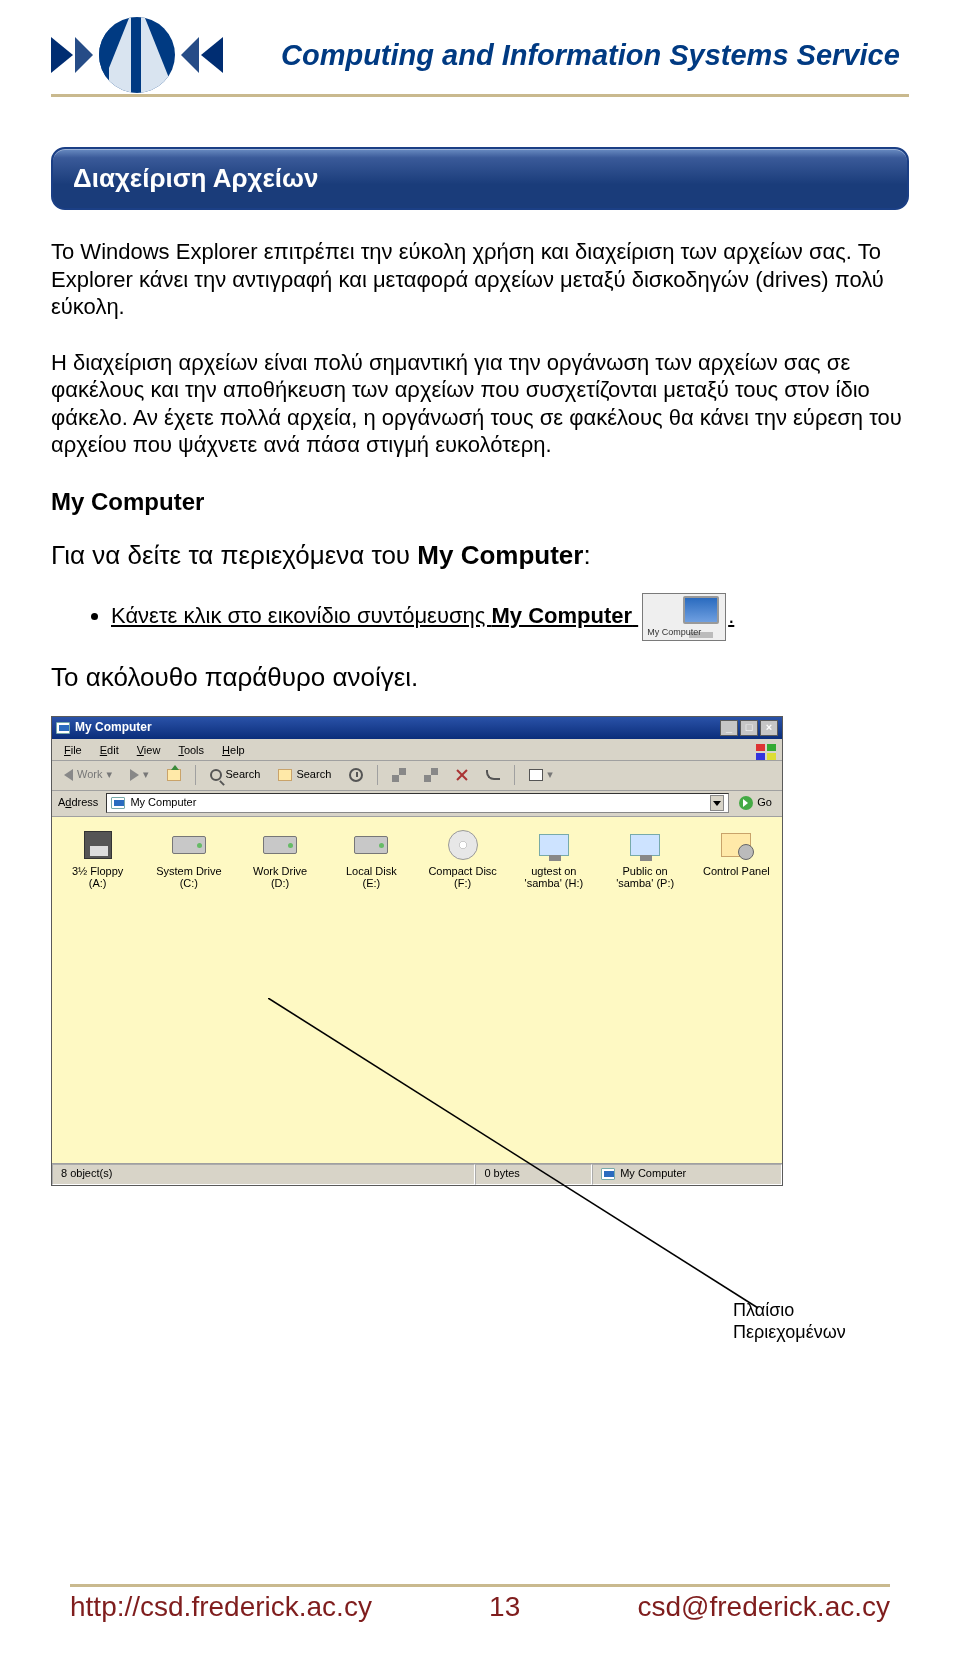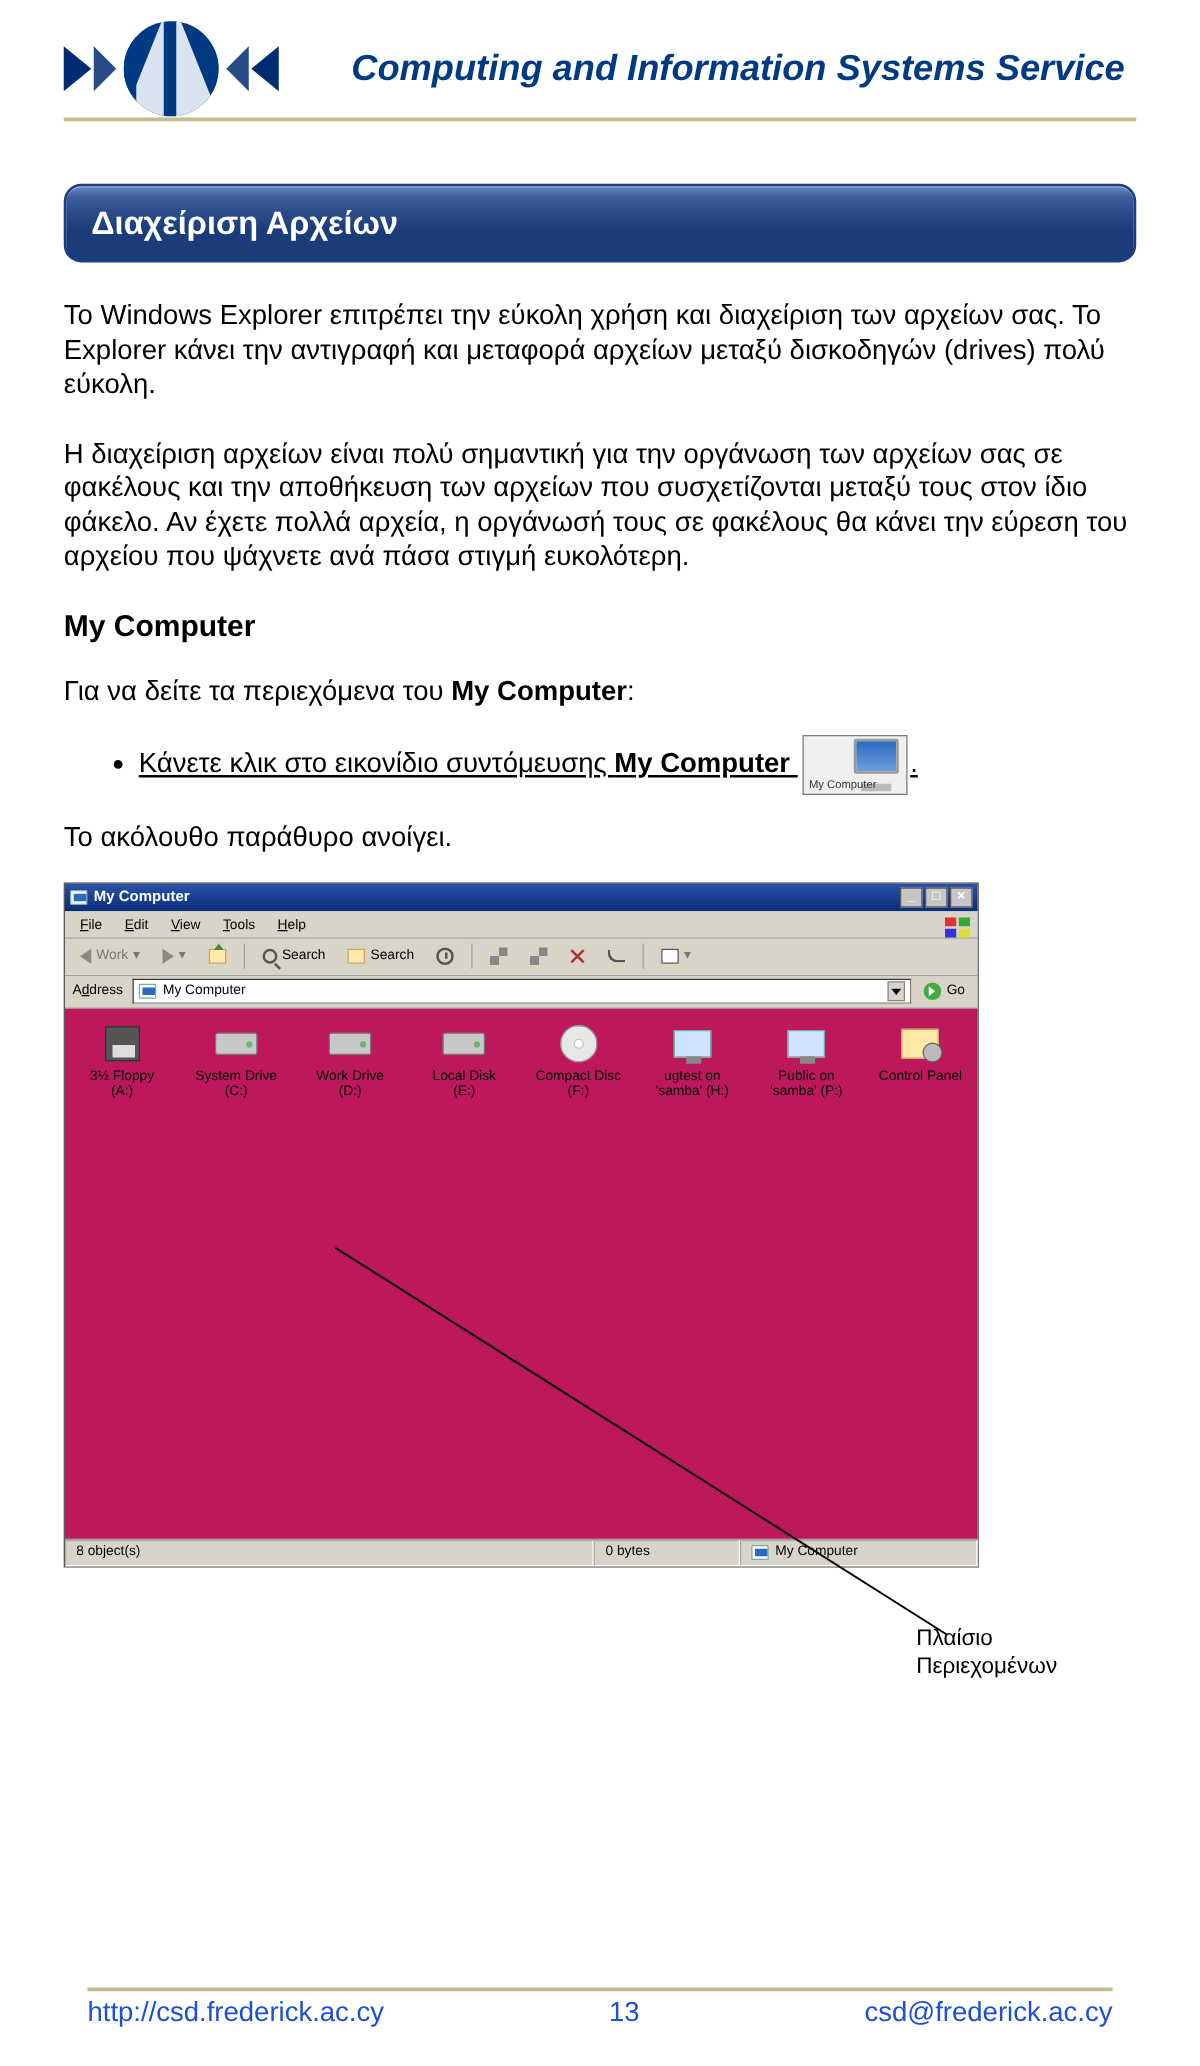--- a/index.html
+++ b/index.html
@@ -84,21 +84,21 @@
   .body-text {
     font-size: 22px;
     line-height: 1.25;
     margin-top: 28px;
     color: #000;
   }
   .para { margin-bottom: 28px; }
   .h3 {
     font-size: 24px; font-weight: bold; margin-top: 24px; margin-bottom: 22px;
   }
-  .line { font-size: 22px; margin-bottom: 22px; }
+  .line { font-size: 26px; margin-bottom: 22px; }
   ul.bullets { list-style: disc; padding-left: 60px; font-size: 22px; margin-bottom: 20px; text-decoration: underline; }
   ul.bullets li { margin-bottom: 14px; }
   .inline-icon {
     display: inline-block; vertical-align: middle;
     width: 84px; height: 48px; border: 1px solid #7a7a7a; background:#efefef;
     position: relative; margin-left: 4px; margin-right: 2px;
   }
   .inline-icon .mini-monitor {
     position:absolute; right:6px; top:2px; width:36px; height:28px;
     background: linear-gradient(#2a6bbf,#6f9fe0);
@@ -174,21 +174,21 @@
     display:flex; align-items:center; gap:5px; padding:0 4px;
     justify-content: space-between;
   }
   .addr-text{display:flex;align-items:center;gap:5px;}
   .addr-dd { width:14px;height:16px;background:#d8d4c8;border:1px solid #888;display:flex;align-items:center;justify-content:center;}
   .addr-dd::after{content:"";width:0;height:0;border-left:4px solid transparent;border-right:4px solid transparent;border-top:5px solid #000;}
   .go-btn { display:flex; align-items:center; gap:4px; padding:0 4px; }
   .go-ico{width:14px;height:14px;border-radius:50%;background:#4a4;position:relative;}
   .go-ico::after{content:"";position:absolute;left:4px;top:3px;width:0;height:0;border-top:4px solid transparent;border-bottom:4px solid transparent;border-left:5px solid #fff;}
   .content-pane {
-    height: 424px; background:#be185d; position:relative; overflow:hidden;
+    height: 346px; background:#fef9c3; position:relative; overflow:hidden;
   }
   .icons-row { display:flex; gap:20px; padding:12px 10px; }
   .fs-item { width:76px; display:flex; flex-direction:column; align-items:center; text-align:center; gap:4px; font-size:11px; line-height:1.1; }
   .fs-ico { width:38px; height:32px; display:flex; align-items:center; justify-content:center; }
   
   .ico-floppy { width:28px;height:28px;background:#555;border:1px solid #333;position:relative;}
   .ico-floppy::after{content:"";position:absolute;left:5px;bottom:2px;width:18px;height:10px;background:#ddd;}
   .ico-hdd { width:34px;height:18px;background:#c8c8c8;border:1px solid #777;border-radius:2px;position:relative;}
   .ico-hdd::after{content:"";position:absolute;right:3px;top:6px;width:5px;height:5px;background:#6b6;border-radius:50%;}
   .ico-cd { width:30px;height:30px;border-radius:50%;background:radial-gradient(circle,#fff 0 15%, #ccc 16% 20%, #e7e7e7 21% 100%);border:1px solid #999;}
@@ -217,21 +217,21 @@
     left: 733px;
     top: 1300px;
     font-size:18px;
     line-height:1.2;
   }
   
   .footer-wrap {
     position:absolute; left:70px; right:70px; bottom:30px;
   }
   .footer-rule { height:3px; background:#c9b98e; margin-bottom:4px; }
-  .footer-row { display:flex; justify-content:space-between; color:#1d4ed8; font-size:22px; }
+  .footer-row { display:flex; justify-content:space-between; color:#7f1d1d; font-size:28px; }
   .bold { font-weight: bold; }
 </style>
 </head>
 <body>
 
 <div class="page">
 
   <div class="header-row">
     <div class="logo-wrap">
       <div class="chevrons">

